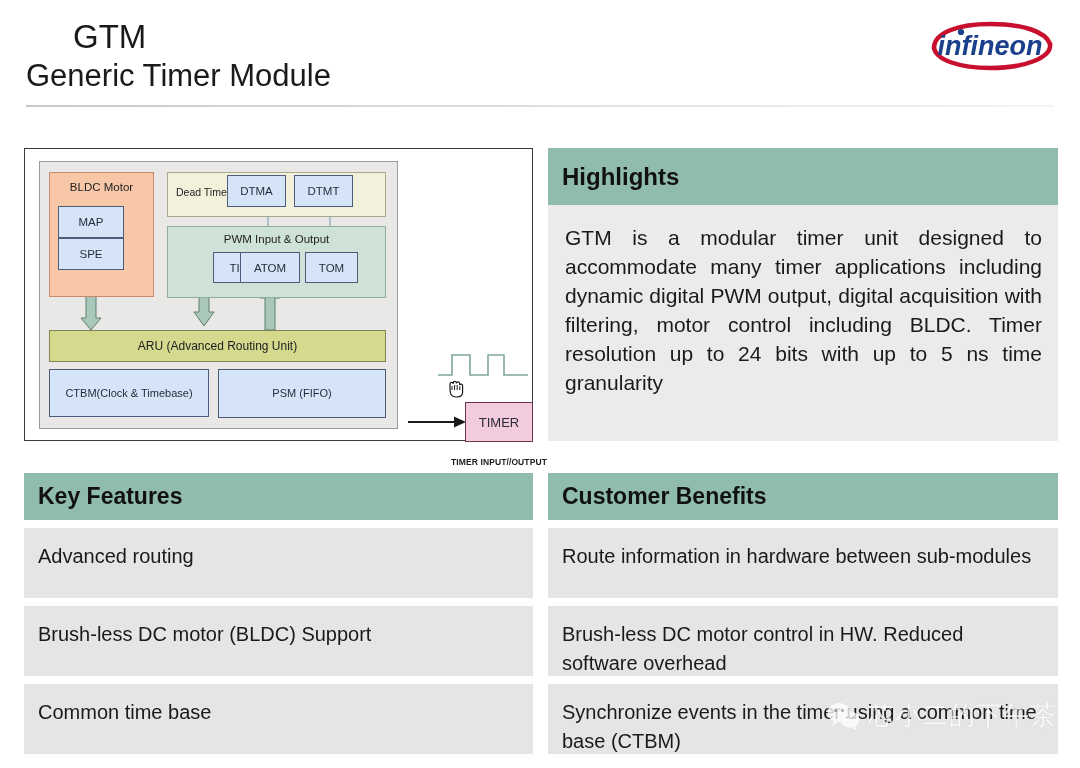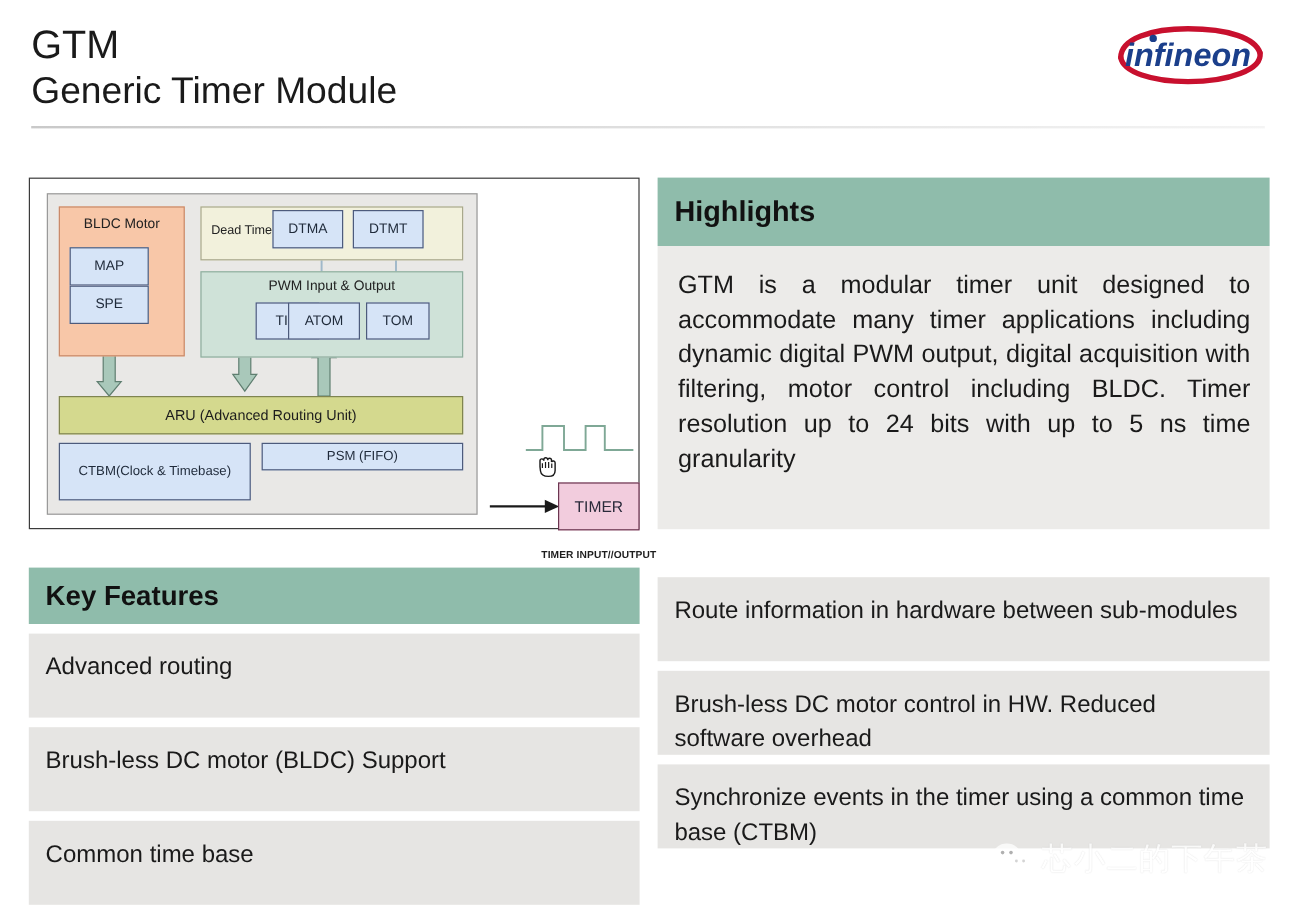--- a/index.html
+++ b/index.html
@@ -12,21 +12,21 @@
   }
 
   
   #header{
     position:absolute; left:0; top:0; width:1080px; height:118px;
   }
   #title-block{
     position:absolute; left:26px; top:18px;
     color:#1a1a1a;
   }
-  .title-line1{ font-size:33px; line-height:38px; font-weight:400; letter-spacing:0px;}
+  .title-line1{ font-size:33px; line-height:38px; font-weight:400; letter-spacing:0px;margin-left:47px;}
   .title-line2{ font-size:31px; line-height:40px; font-weight:400; letter-spacing:0px;}
   #title-rule{
     position:absolute; left:26px; top:105px; width:1028px; height:2px;
     background:linear-gradient(to right,#c9c9c9,#e8e8e8 70%,#f4f4f4);
   }
   #logo{
     position:absolute; right:22px; top:18px; width:138px; height:62px;font-style:italic;
   }
 
   
@@ -75,21 +75,21 @@
     background:#d6e4f7; border:1.2px solid #4d5b7c; }
 
   
   #aru-box{ left:9px; top:168px; width:337px; height:32px;
     background:#d4d98e; border:1.2px solid #7f8450; }
   #aru-label{ font-size:12px; color:#1d1d1d; }
 
   
   #ctbm-box{ left:9px; top:207px; width:160px; height:48px;
     background:#d6e4f7; border:1.2px solid #4d5b7c; }
-  #psm-box{ left:178px; top:207px; width:168px; height:23px;
+  #psm-box{ left:178px; top:207px; width:168px; height:49px;
     background:#d6e4f7; border:1.2px solid #4d5b7c; }
   .ctr2{ display:flex; align-items:center; justify-content:center; text-align:center;
     width:100%; height:100%; font-size:11px; color:#1f2a3a; line-height:13px;}
 
   
   #waveform{ position:absolute; left:413px; top:200px; width:90px; height:35px; }
   #port-box{ position:absolute; left:440px; top:253px; width:68px; height:40px;
     background:#f2ccdd; border:1.4px solid #6b3550; box-sizing:border-box;
     display:flex;align-items:center;justify-content:center;
     font-size:13px;color:#2a2a3a;}
@@ -258,20 +258,21 @@
 </div>
 
 <div class="card" id="keyfeatures">
   <div class="card-head">Key Features</div>
   <div class="row h1">Advanced routing</div>
   <div class="row h1">Brush-less DC motor (BLDC) Support</div>
   <div class="row h1">Common time base</div>
 </div>
 
 <div class="card" id="benefits">
+  <div class="card-head">Customer Benefits</div>
   <div class="row h1">Route information in hardware between sub-modules</div>
   <div class="row h1">Brush-less DC motor control in HW. Reduced software overhead</div>
   <div class="row h1">Synchronize events in the timer using a common time base (CTBM)</div>
 </div>
 
 <div id="watermark">
   <svg width="34" height="30" viewBox="0 0 34 30">
     <ellipse cx="13" cy="11.5" rx="11.5" ry="9.5" fill="#ffffff"></ellipse>
     <polygon points="8,19 6,25 12,21" fill="#ffffff"></polygon>
     <ellipse cx="24" cy="18.5" rx="9.5" ry="8" fill="#ffffff"></ellipse>

